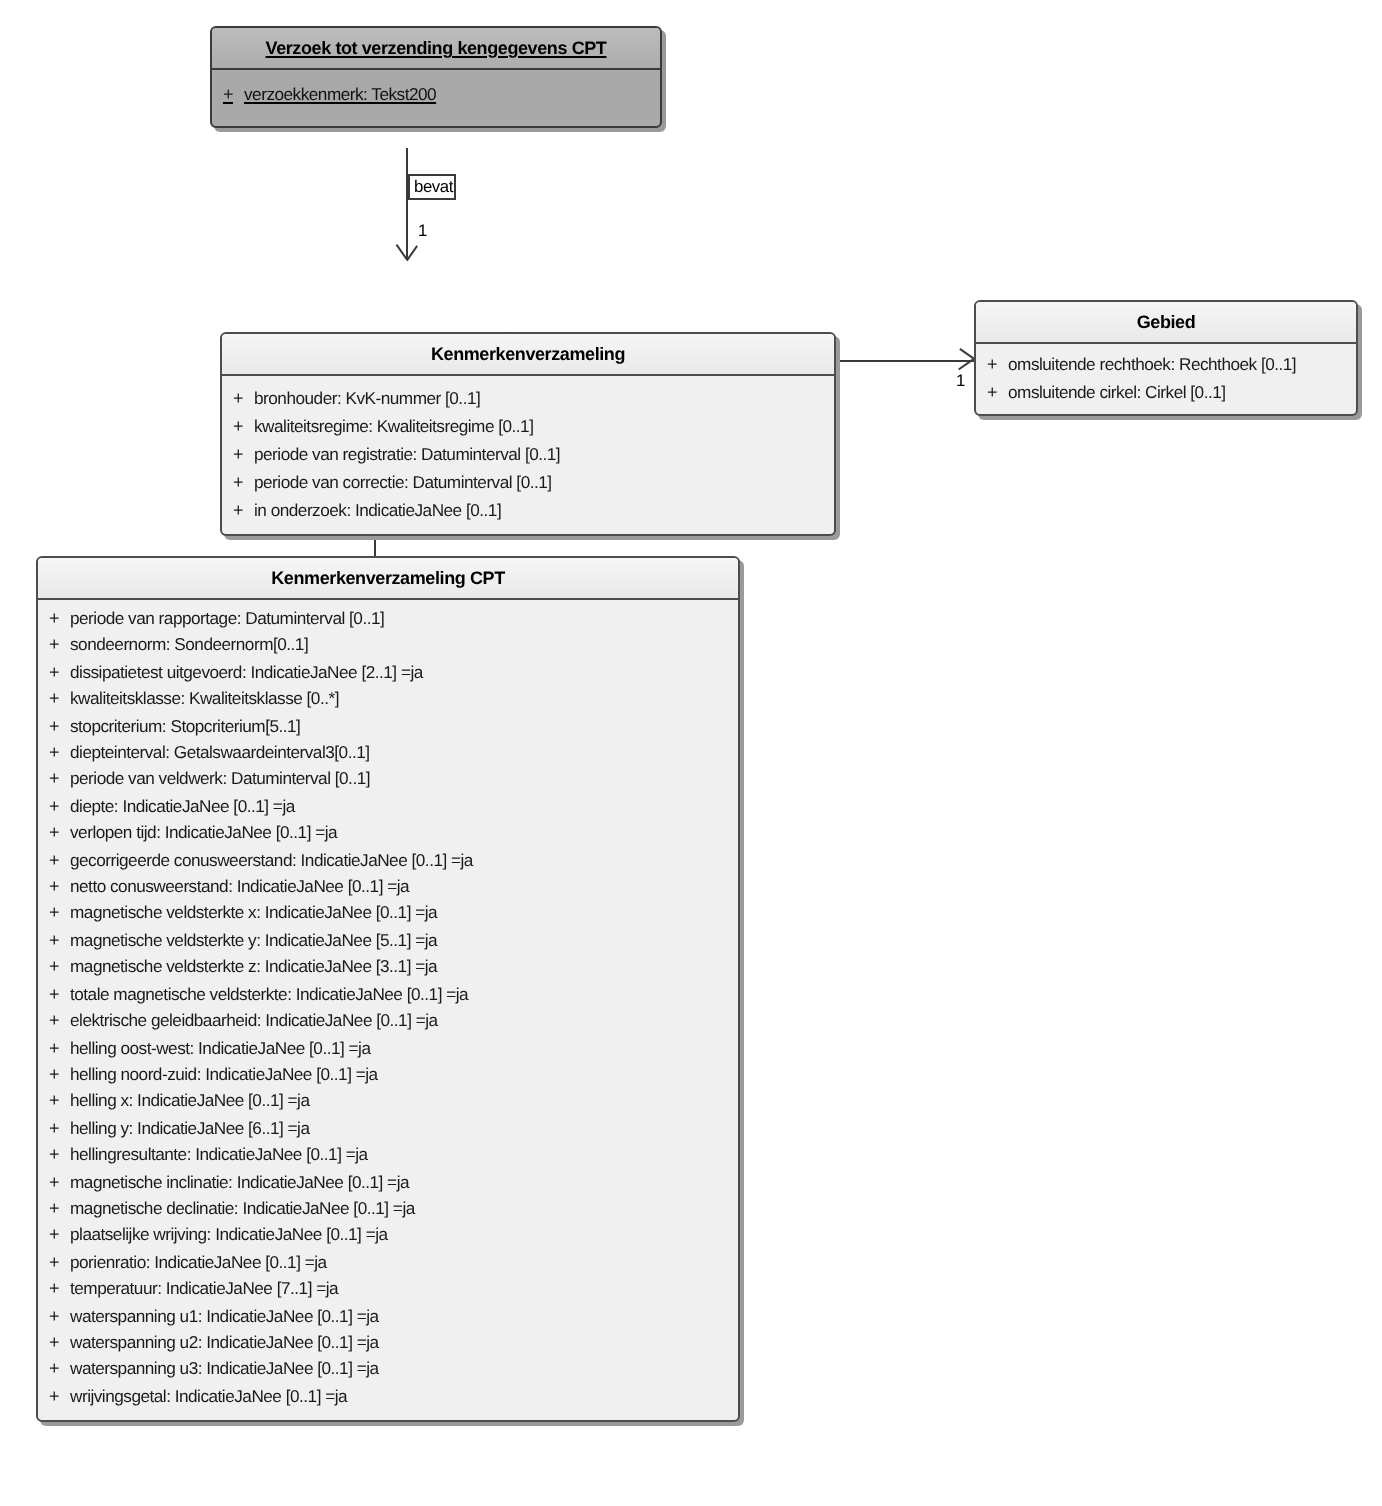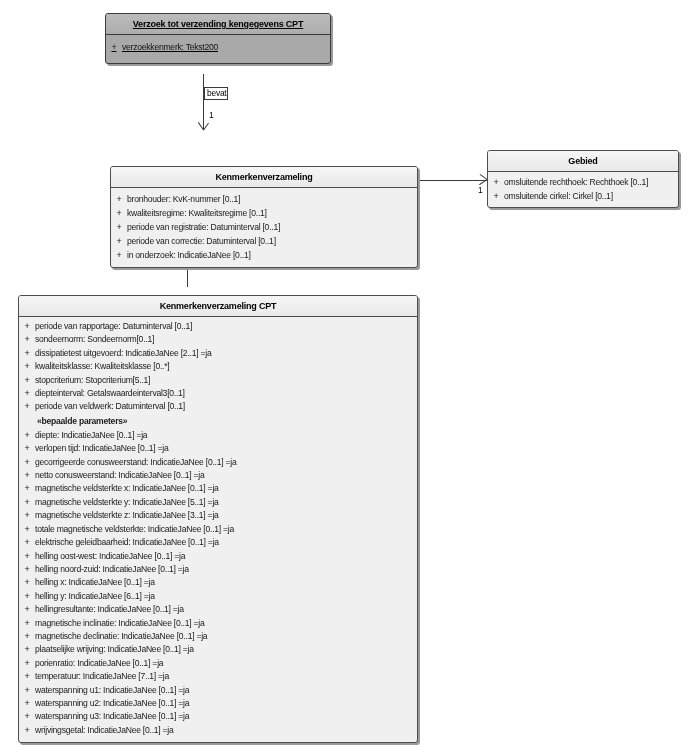--- a/index.html
+++ b/index.html
@@ -78,21 +78,21 @@
     line-height: 15px;
     letter-spacing: -0.25px;
     padding-left: 18px;
     white-space: nowrap;
   }
 
   
   #box-verzoek   { left: 105px; top: 13px;  width: 226px; }
   #box-kenmerken { left: 110px; top: 130px; width: 308px; margin-top: 36px; }
   #box-gebied    { left: 487px; top: 150px; width: 192px; }
-  #box-kvcpt     { left: 18px;  top: 295px; width: 400px; }
+  #box-kvcpt     { left: 18px;  top: 278px; width: 352px; }
 
   #box-verzoek .attr-row { font-size: 8.6px; line-height: 15px; color: #111; }
   #box-verzoek .uml-body { padding: 5px 0 8px 0; }
   #box-kenmerken .uml-body { padding: 4px 0 5px 0; }
   #box-kenmerken .attr-row { line-height: 14px; }
   #box-gebied .uml-body { padding: 3px 0 4px 0; }
   #box-gebied .attr-row { line-height: 14px; }
   #box-kvcpt .uml-body { padding: 3px 0 5px 0; }
 
   
@@ -252,21 +252,20 @@
       </div>
       <div class="attr-row">
         <span class="attr-vis">+</span>
         <span class="attr-text">diepteinterval: Getalswaardeinterval3[0..1]</span>
       </div>
       <div class="attr-row">
         <span class="attr-vis">+</span>
         <span class="attr-text">periode van veldwerk: Datuminterval [0..1]</span>
       </div>
 
-      <div class="stereo-row">«bepaalde parameters»</div>
 
       <div class="attr-row">
         <span class="attr-vis">+</span>
         <span class="attr-text">diepte: IndicatieJaNee [0..1] =ja</span>
       </div>
       <div class="attr-row">
         <span class="attr-vis">+</span>
         <span class="attr-text">verlopen tijd: IndicatieJaNee [0..1] =ja</span>
       </div>
       <div class="attr-row">

